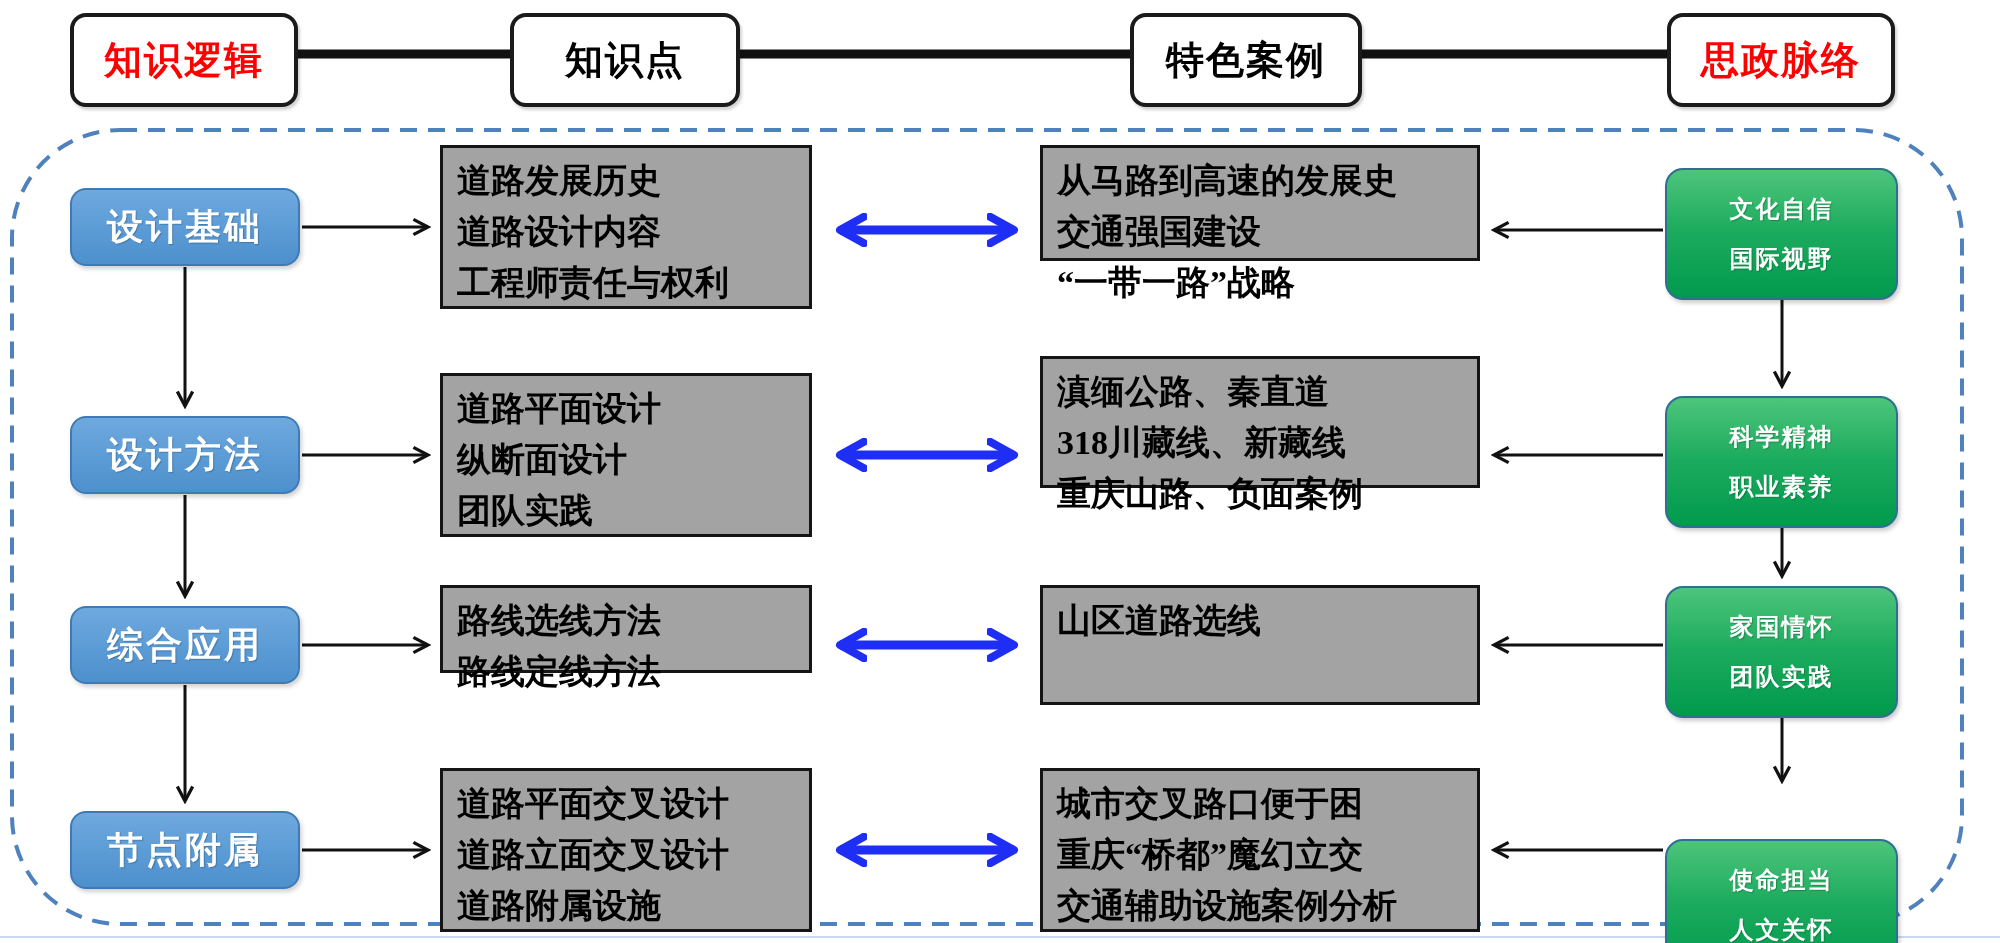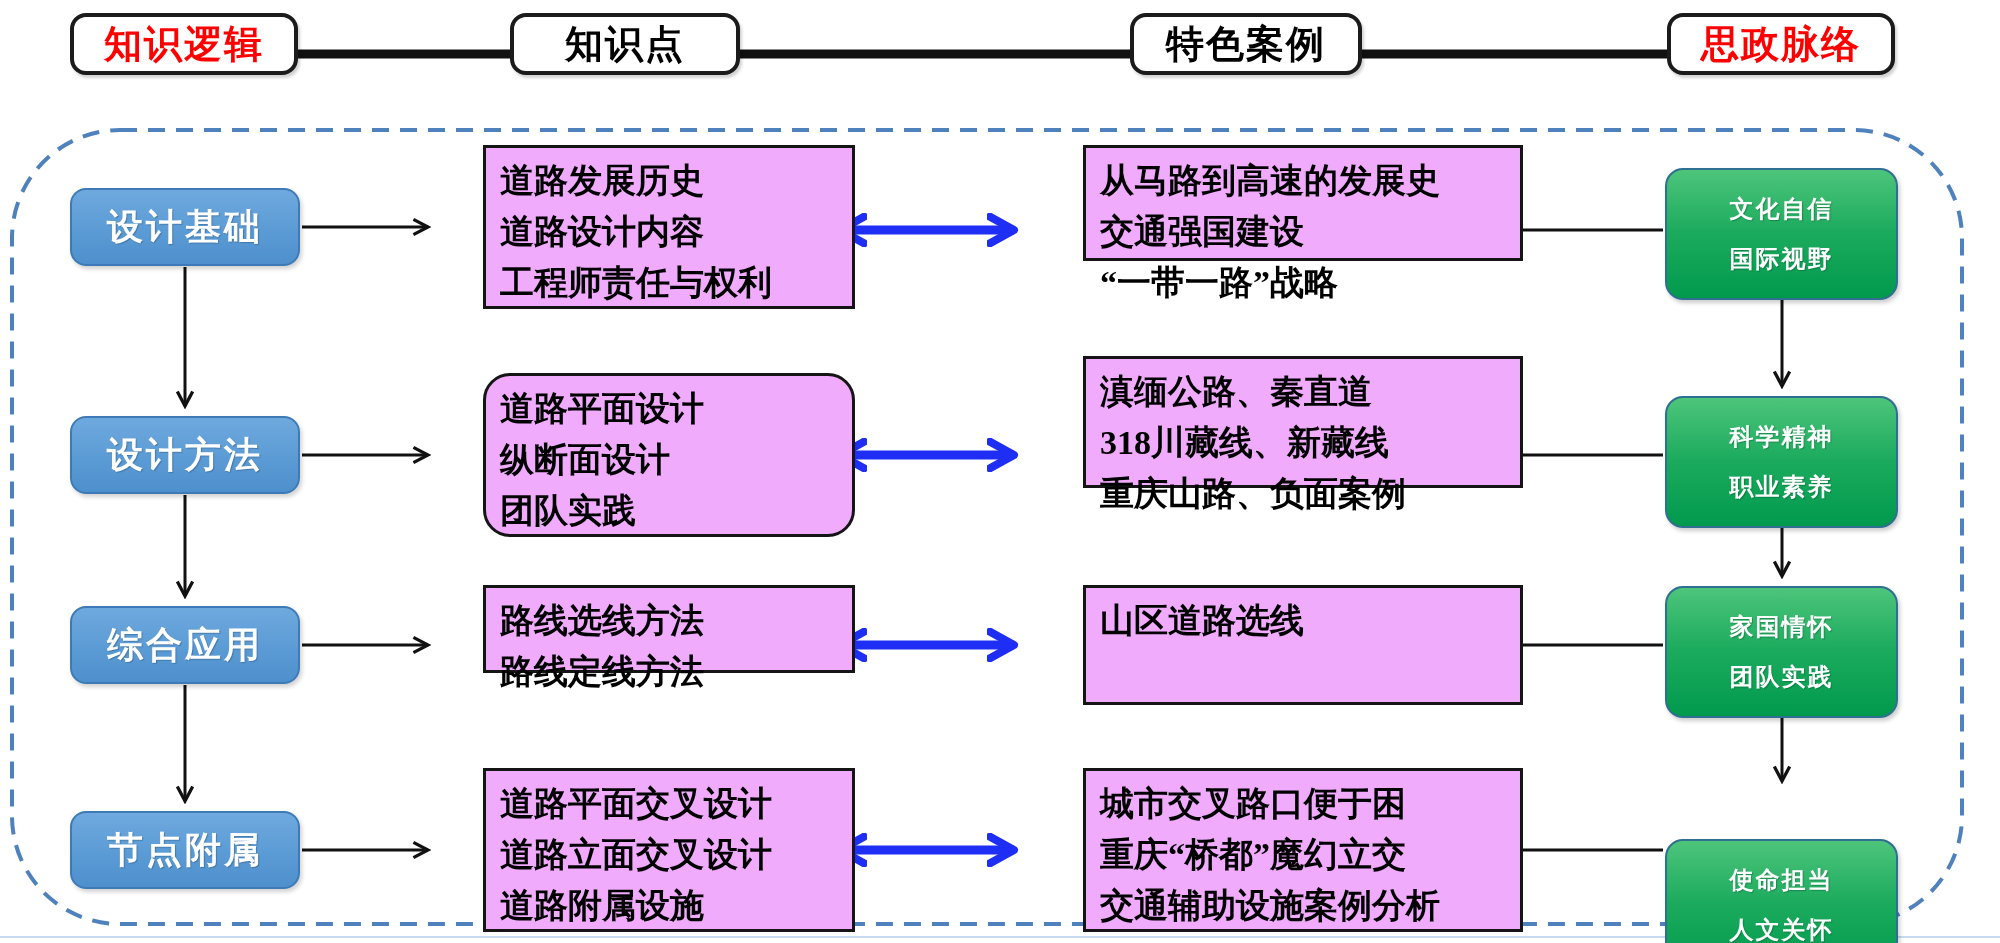--- a/index.html
+++ b/index.html
@@ -6,40 +6,40 @@
   #stage{
     position:relative;width:2000px;height:943px;background:#ffffff;overflow:hidden;
     font-family:"Liberation Serif", serif;
   }
   
   #connectors{position:absolute;left:0;top:0;z-index:1;}
   .box{position:absolute;z-index:2;box-sizing:border-box;}
   
   .hdr{
     background:#ffffff;border:4px solid #1b1b1b;border-radius:16px;
-    height:62px;top:13px;display:flex;align-items:center;justify-content:center;
+    height:94px;top:13px;display:flex;align-items:center;justify-content:center;
     font-size:38px;font-weight:bold;color:#000;letter-spacing:2px;
     box-shadow:2px 3px 3px rgba(0,0,0,0.18);
   }
   .hdr.red{color:#ff0000;}
   
   .logic{
     left:70px;width:230px;height:78px;
     background:linear-gradient(180deg,#6fa9de 0%,#5b9bd5 55%,#4e90cd 100%);
     border:2px solid #3e7bb6;border-radius:16px;
     display:flex;align-items:center;justify-content:center;
     color:#ffffff;font-size:36px;font-weight:bold;letter-spacing:3px;
     text-shadow:1px 1px 1px rgba(40,80,120,0.45);
     box-shadow:2px 3px 4px rgba(0,0,0,0.18);
   }
   
   .white{
-    background:#f0abfc;border:3px solid #151515;
+    background:#a3a3a3;border:3px solid #151515;
     color:#000;font-size:34px;font-weight:600;
-    padding:7px 6px 0 14px;line-height:51px;white-space:nowrap;margin-left:43px;
+    padding:7px 6px 0 14px;line-height:51px;white-space:nowrap;
   }
   .kn{left:440px;width:372px;}
   .cs{left:1040px;width:440px;}
   
   .val{
     left:1665px;width:233px;height:132px;
     background:linear-gradient(180deg,#4dc57b 0%,#1cab5e 48%,#019a4d 100%);
     border:2px solid #2f6f91;border-radius:18px;
     display:flex;flex-direction:column;align-items:center;justify-content:center;
     color:#ffffff;font-size:24px;font-weight:bold;letter-spacing:2px;line-height:50px;
@@ -118,21 +118,21 @@
     <div>从马路到高速的发展史</div>
     <div>交通强国建设</div>
     <div>“一带一路”战略</div>
   </div>
   <div class="box val" style="top:168px;">
     <div>文化自信</div>
     <div>国际视野</div>
   </div>
 
   <div class="box logic" style="top:416px;">设计方法</div>
-  <div class="box white kn" style="top:373px;height:164px;border-radius:27px;">
+  <div class="box white kn" style="top:373px;height:164px;">
     <div>道路平面设计</div>
     <div>纵断面设计</div>
     <div>团队实践</div>
   </div>
   <div class="box white cs" style="top:356px;height:132px;">
     <div>滇缅公路、秦直道</div>
     <div>318川藏线、新藏线</div>
     <div>重庆山路、负面案例</div>
   </div>
   <div class="box val" style="top:396px;">

